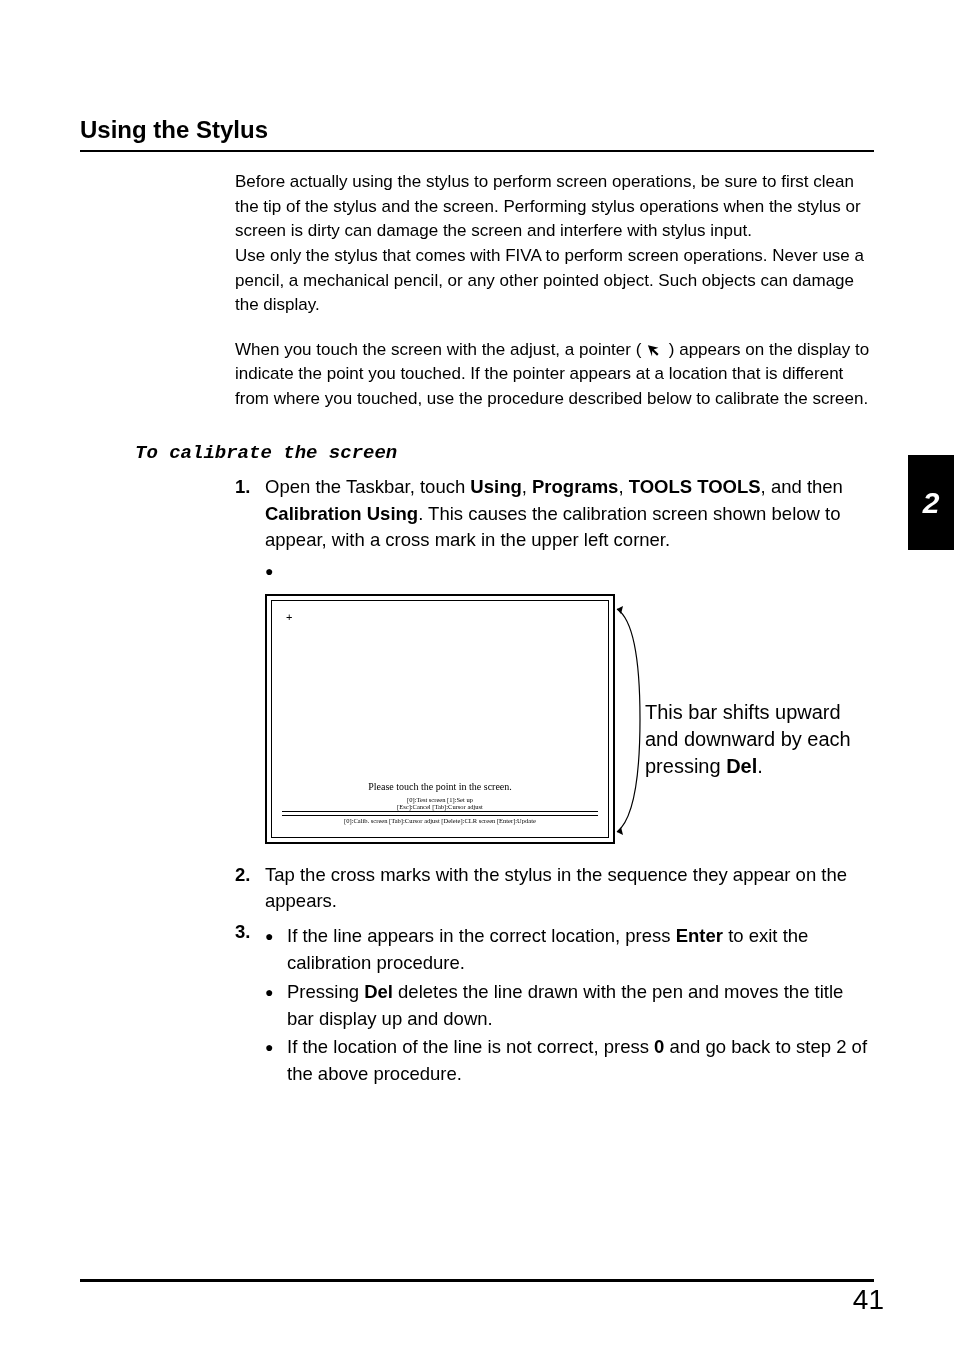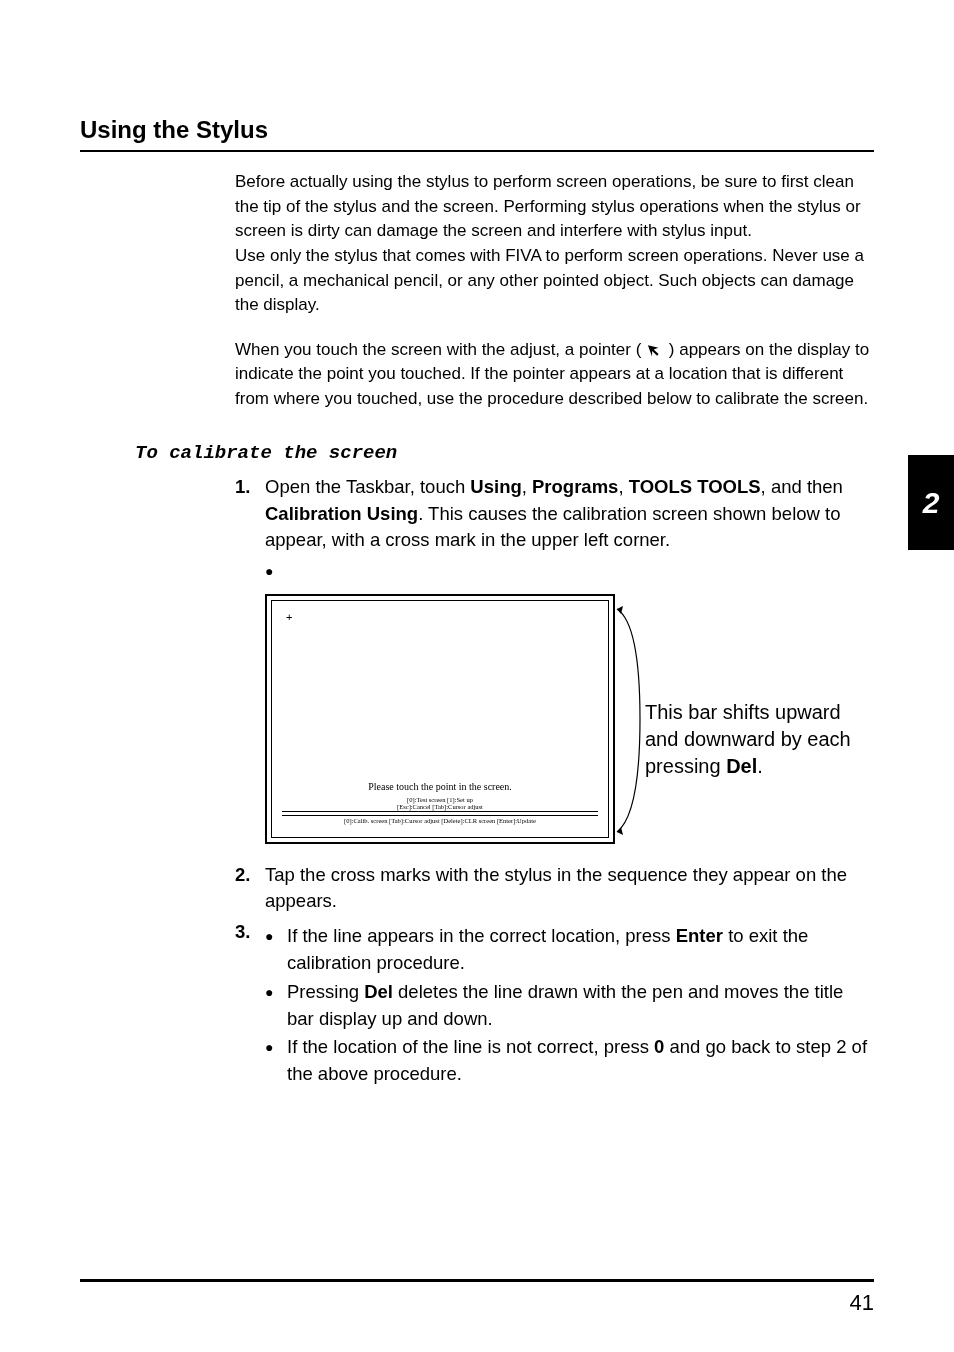--- a/index.html
+++ b/index.html
@@ -171,23 +171,23 @@
   }
   .footer-line {
     position: absolute;
     left: 80px;
     right: 80px;
     bottom: 70px;
     border-top: 3px solid #000;
   }
   .page-num {
     position: absolute;
-    right: 80px;
+    right: 70px;
     bottom: 36px;
-    font-size: 22px;
+    font-size: 28px;
   }
 </style>
 </head>
 <body>
 
 <div class="page">
   <h1 class="section-title">Using the Stylus</h1>
 
   <div class="body-text">
     <span>Before actually using the stylus to perform screen operations, be sure to first clean the tip of the stylus and the screen. Performing stylus operations when the stylus or screen is dirty can damage the screen and interfere with stylus input.</span><br>

